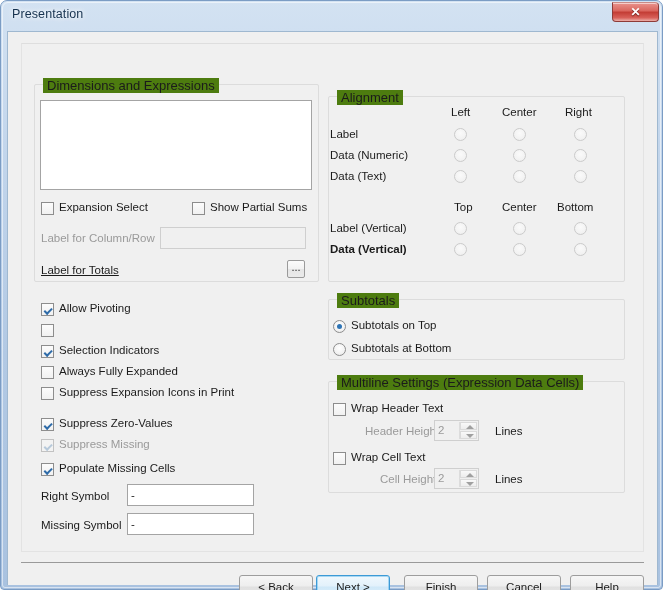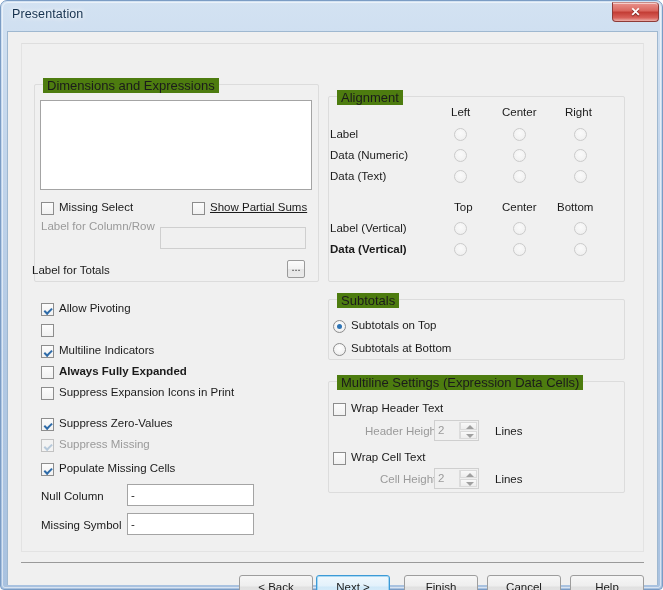--- a/index.html
+++ b/index.html
@@ -297,29 +297,29 @@
 
     <div id="panel"></div>
 
     <div class="groupbox" style="left:26px; top:52px; width:285px; height:198px;">
       <div class="gb-title">Dimensions and Expressions</div>
     </div>
 
     <div id="dim-list"></div>
 
     <div class="cb" style="left:33px; top:170px;"></div>
-    <div class="lbl" style="left:51px; top:169px;">Missing Select</div>
+    <div class="lbl" style="left:51px; top:169px;">Expansion Select</div>
 
     <div class="cb" style="left:184px; top:170px;"></div>
-    <div class="lbl" style="left:202px; top:169px;text-decoration:underline;">Show Partial Sums</div>
-
-    <div class="lbl disabled" style="left:33px; top:188px;">Label for Column/Row</div>
+    <div class="lbl" style="left:202px; top:169px;">Show Partial Sums</div>
+
+    <div class="lbl disabled" style="left:33px; top:200px;">Label for Column/Row</div>
     <input class="textfield disabled" style="left: 152px; top: 195px; width: 146px; height: 22px;" type="text" readonly="" value="">
 
-    <div class="lbl" style="left:24px; top:232px;">Label for Totals</div>
+    <div class="lbl" style="left:33px; top:232px;text-decoration:underline;">Label for Totals</div>
     <div class="browse-btn" style="left:279px; top:228px;">...</div>
 
     <div class="groupbox" style="left:320px; top:64px; width:297px; height:186px;">
       <div class="gb-title">Alignment</div>
     </div>
 
     <div class="lbl" style="left:443px; top:74px;">Left</div>
     <div class="lbl" style="left:494px; top:74px;">Center</div>
     <div class="lbl" style="left:557px; top:74px;">Right</div>
 
@@ -351,38 +351,38 @@
     <div class="rb disabled" style="left:446px; top:211px;"></div>
     <div class="rb disabled" style="left:505px; top:211px;"></div>
     <div class="rb disabled" style="left:566px; top:211px;"></div>
 
     <div class="cb checked" style="left:33px; top:271px;"></div>
     <div class="lbl" style="left:51px; top:270px;">Allow Pivoting</div>
 
     <div class="cb" style="left:33px; top:292px;"></div>
 
     <div class="cb checked" style="left:33px; top:313px;"></div>
-    <div class="lbl" style="left:51px; top:312px;">Multiline Indicators</div>
+    <div class="lbl" style="left:51px; top:312px;">Selection Indicators</div>
 
     <div class="cb" style="left:33px; top:334px;"></div>
-    <div class="lbl" style="left:51px; top:333px;font-weight:bold;">Always Fully Expanded</div>
+    <div class="lbl" style="left:51px; top:333px;">Always Fully Expanded</div>
 
     <div class="cb" style="left:33px; top:355px;"></div>
     <div class="lbl" style="left:51px; top:354px;">Suppress Expansion Icons in Print</div>
 
     <div class="cb checked" style="left:33px; top:386px;"></div>
     <div class="lbl" style="left:51px; top:385px;">Suppress Zero-Values</div>
 
     <div class="cb checked disabled" style="left:33px; top:407px;"></div>
     <div class="lbl disabled" style="left:51px; top:406px;">Suppress Missing</div>
 
     <div class="cb checked" style="left:33px; top:431px;"></div>
     <div class="lbl" style="left:51px; top:430px;">Populate Missing Cells</div>
 
-    <div class="lbl" style="left:33px; top:458px;">Null Column</div>
+    <div class="lbl" style="left:33px; top:458px;">Right Symbol</div>
     <input class="textfield" style="left: 119px; top: 452px; width: 127px; height: 22px;" type="text" value="-">
 
     <div class="lbl" style="left:33px; top:487px;">Missing Symbol</div>
     <input class="textfield" style="left: 119px; top: 481px; width: 127px; height: 22px;" type="text" value="-">
 
     <div class="groupbox" style="left:320px; top:267px; width:297px; height:61px;padding-left:35px;">
       <div class="gb-title">Subtotals</div>
     </div>
 
     <div class="rb selected" style="left:325px; top:288px;"></div>

